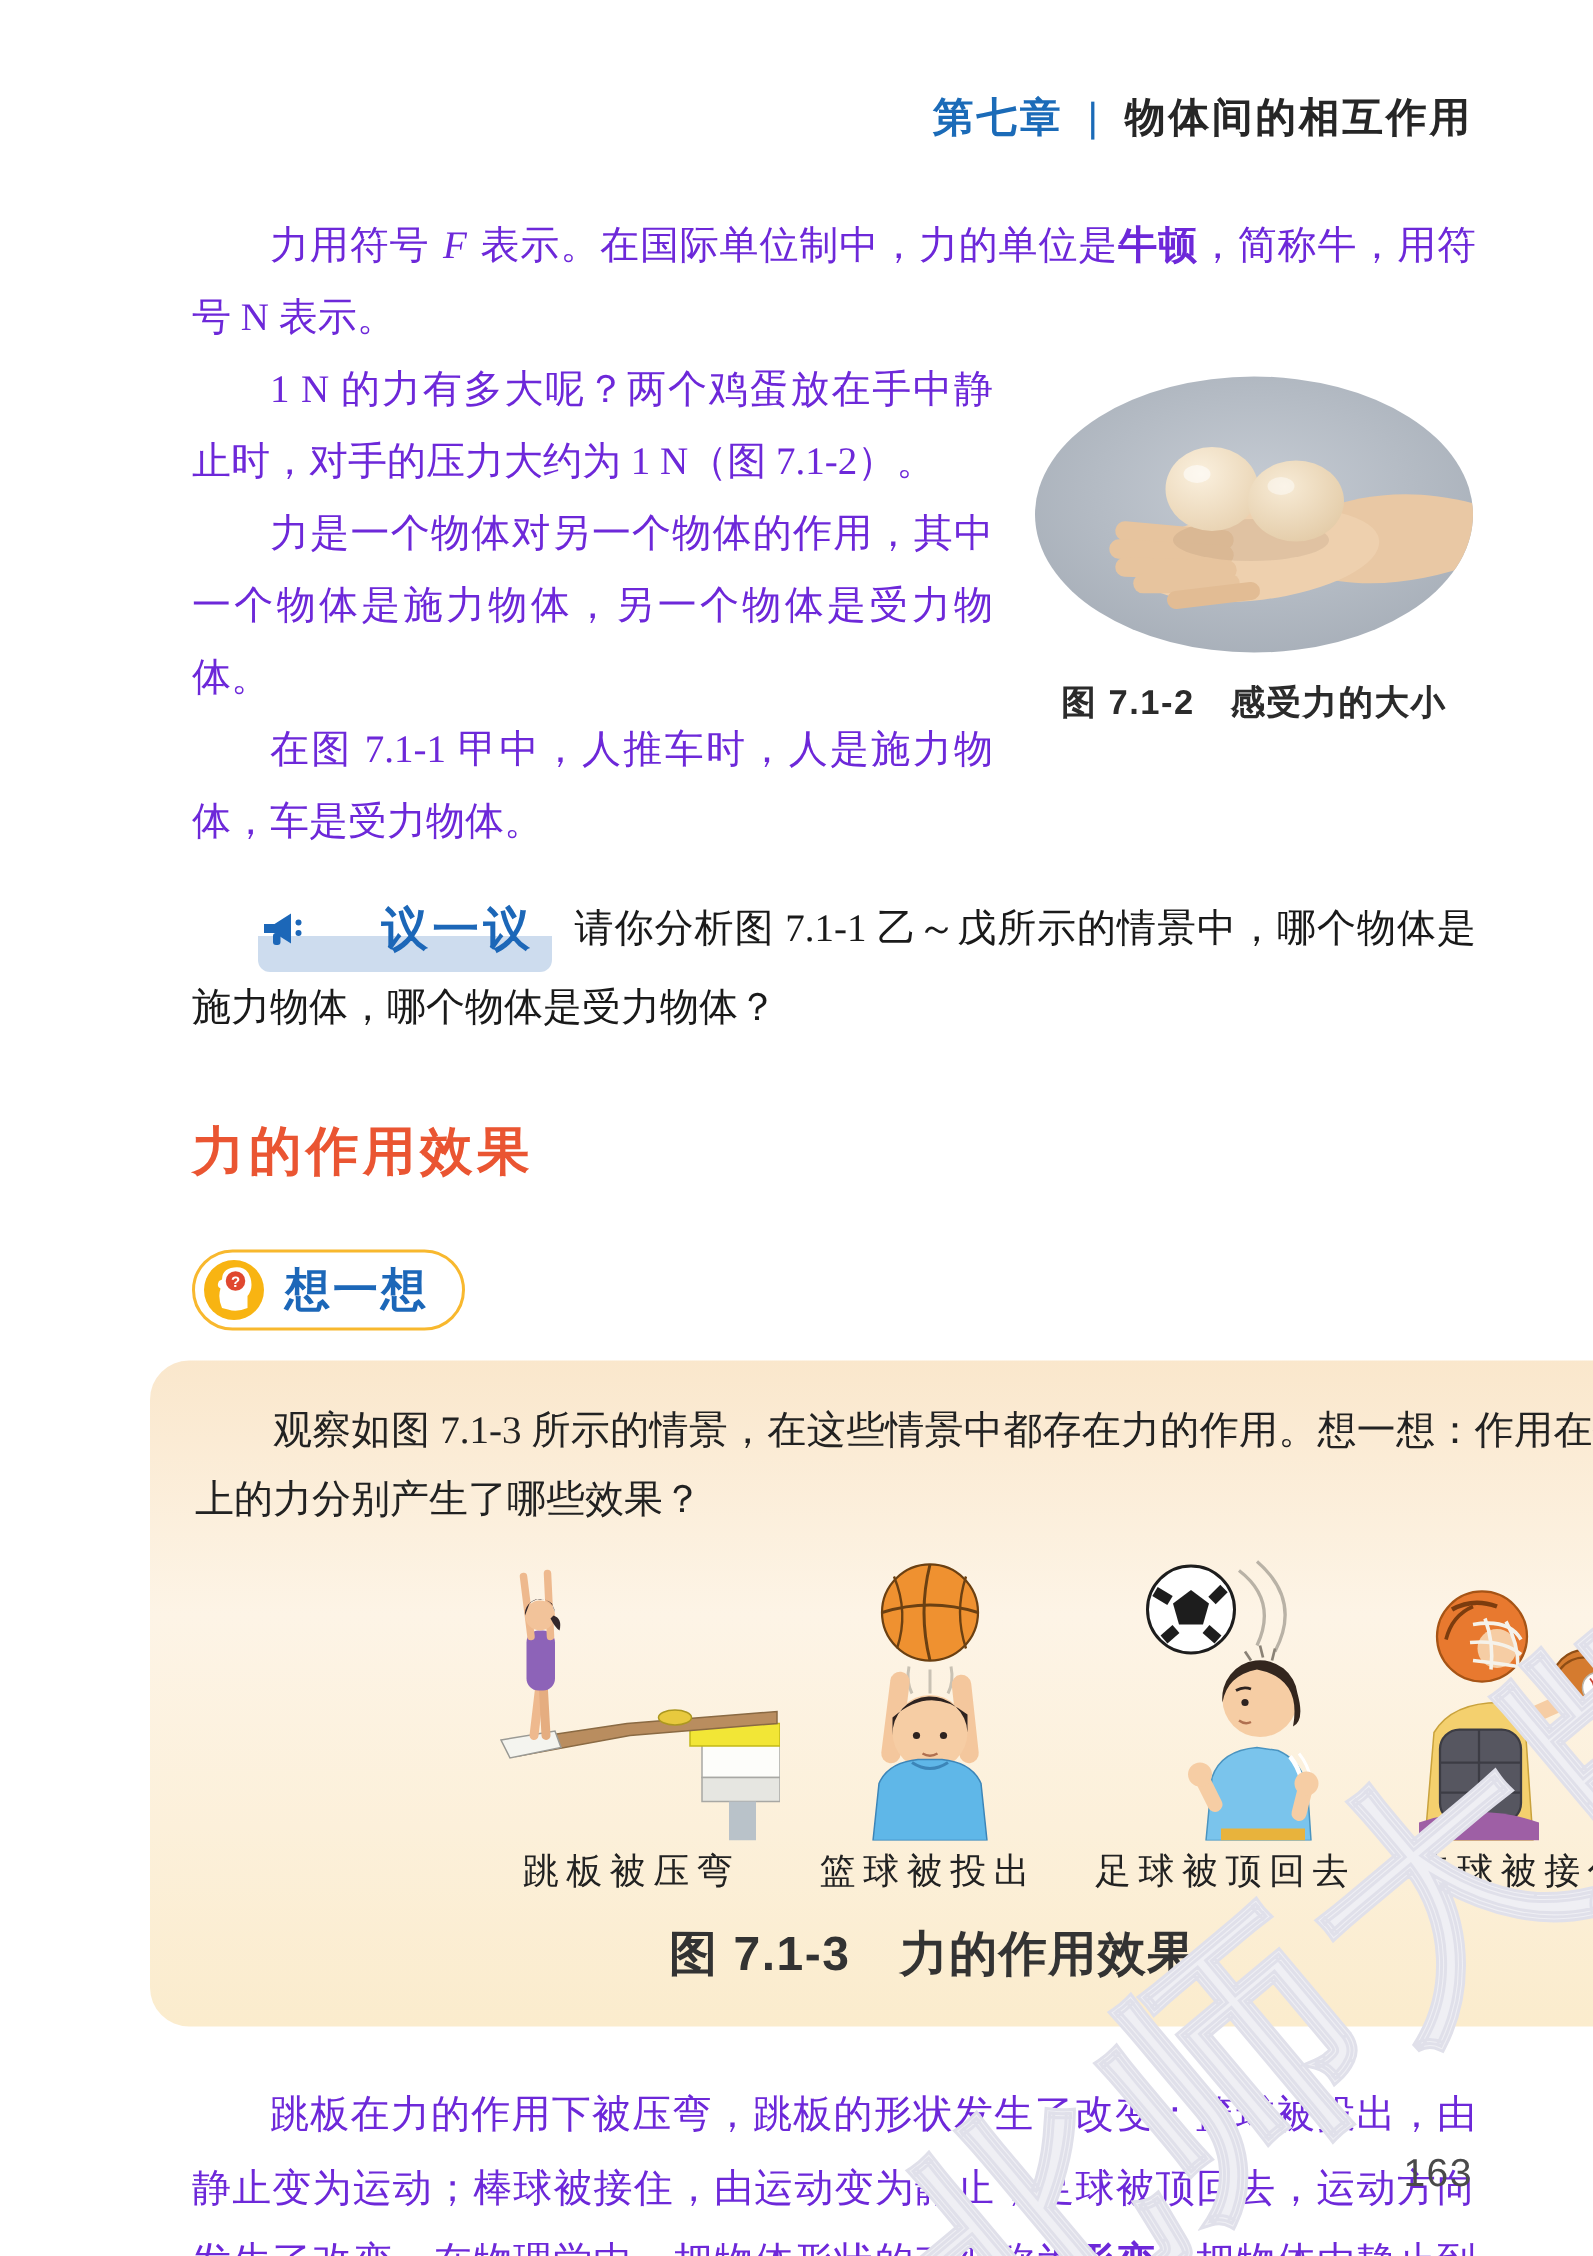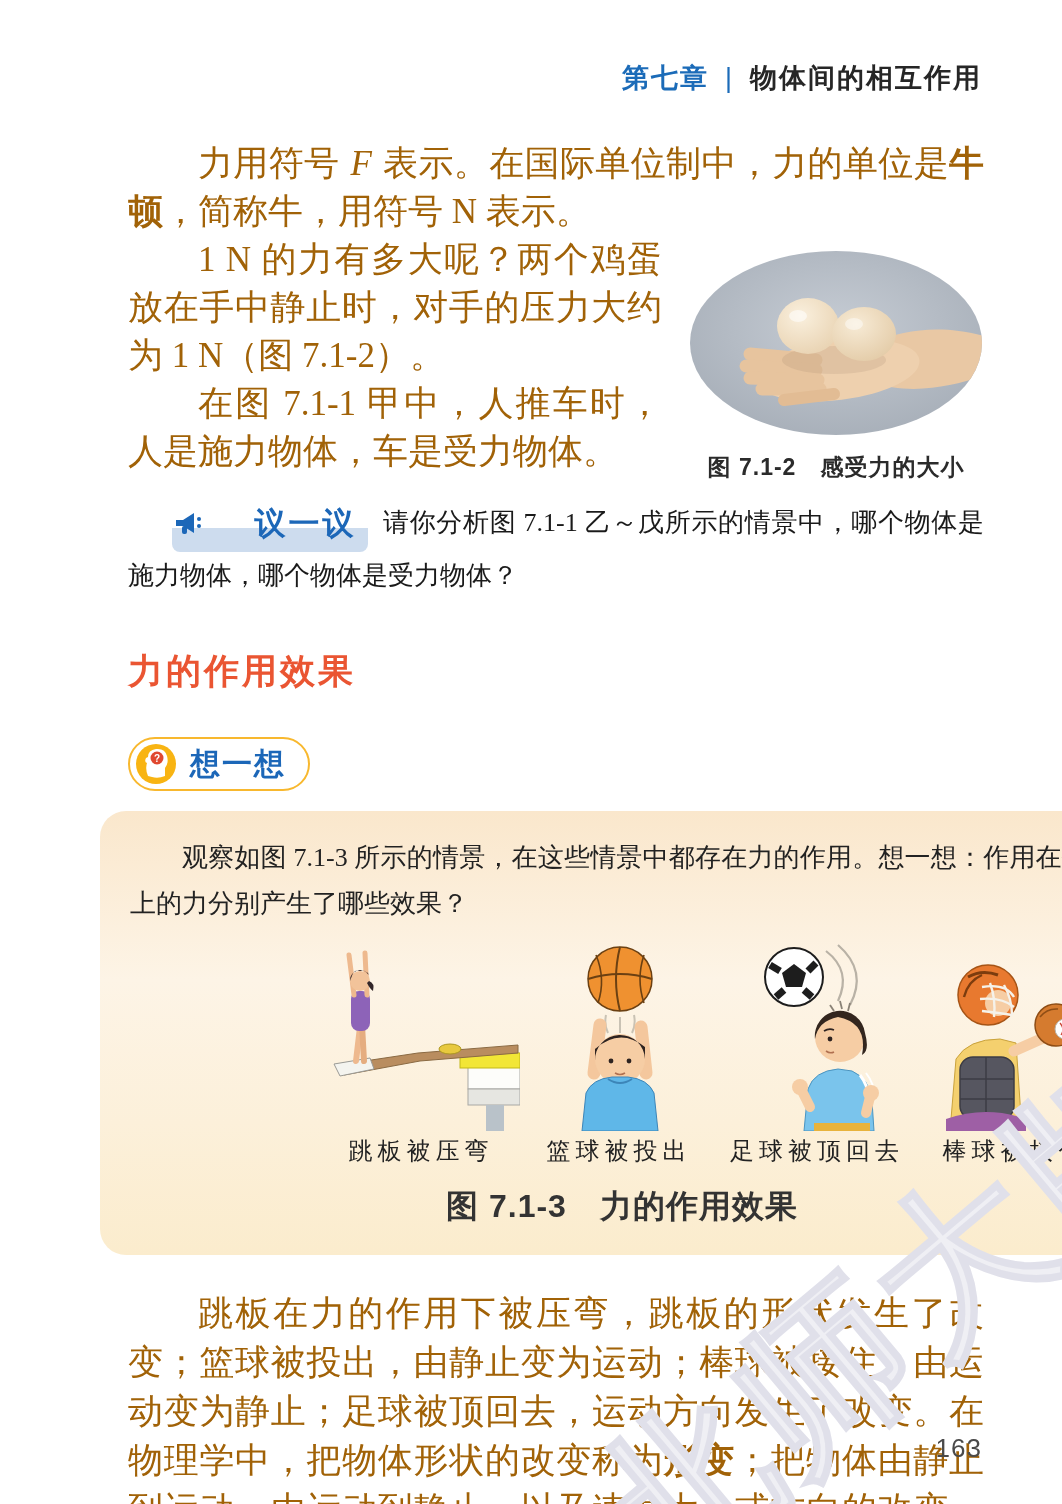--- a/index.html
+++ b/index.html
@@ -18,22 +18,22 @@
     font-size:27px; font-weight:bold; letter-spacing:2px;
   }
   .header .chapter { color:#1b6bb8; }
   .header .hdiv { color:#1b6bb8; font-weight:400; margin:0 16px; }
   .header .htitle { color:#262626; }
 
   
   .content { margin:0 78px 0 128px; }
 
   .body {
-    font-size:35px; line-height:48px; text-align:justify;
-    text-indent:2em; color:#a16207;
+    font-size:26px; line-height:48px; text-align:justify;
+    text-indent:2em; color:#6d28d9;
   }
   .p1 { margin-top:44px; }
   .body b { font-weight:bold; }
   .fvar { font-style:italic; padding:0 2px; }
 
   
   .fig712 { float:right; width:296px; margin:14px 0 4px 26px; text-align:center; }
   .fig712 figcaption {
     margin-top:12px; font-family:"Liberation Sans","DejaVu Sans",sans-serif;
     font-size:23px; font-weight:600; color:#2b2b2b; letter-spacing:1px;
@@ -149,20 +149,21 @@
           <ellipse cx="120" cy="76" rx="31" ry="28" fill="url(#gegg)"></ellipse>
           <ellipse cx="176" cy="84" rx="32" ry="27" fill="url(#gegg2)"></ellipse>
           <ellipse cx="110" cy="66" rx="9" ry="6" fill="rgba(255,255,255,0.55)"></ellipse>
           <ellipse cx="166" cy="74" rx="9" ry="6" fill="rgba(255,255,255,0.45)"></ellipse>
         </g>
       </svg>
       <figcaption>图 7.1-2　感受力的大小</figcaption>
     </figure>
 
     <p class="body">1 N 的力有多大呢？两个鸡蛋放在手中静止时，对手的压力大约为 1 N（图 7.1-2）。</p>
+    <p class="body">力是一个物体对另一个物体的作用，其中一个物体是施力物体，另一个物体是受力物体。</p>
     <p class="body">在图 7.1-1 甲中，人推车时，人是施力物体，车是受力物体。</p>
 
     <div class="discuss">
       <span class="dbadge">
         <svg width="30" height="26" viewBox="0 0 30 26">
           <path d="M2,9 L9,9 L20,2 L20,22 L9,15 L2,15 Z" fill="#1c67b8"></path>
           <rect x="8" y="15" width="5" height="8" rx="2" fill="#1c67b8"></rect>
           <circle cx="25" cy="8" r="2" fill="#1c67b8"></circle>
           <circle cx="25" cy="15" r="2" fill="#1c67b8"></circle>
         </svg>

